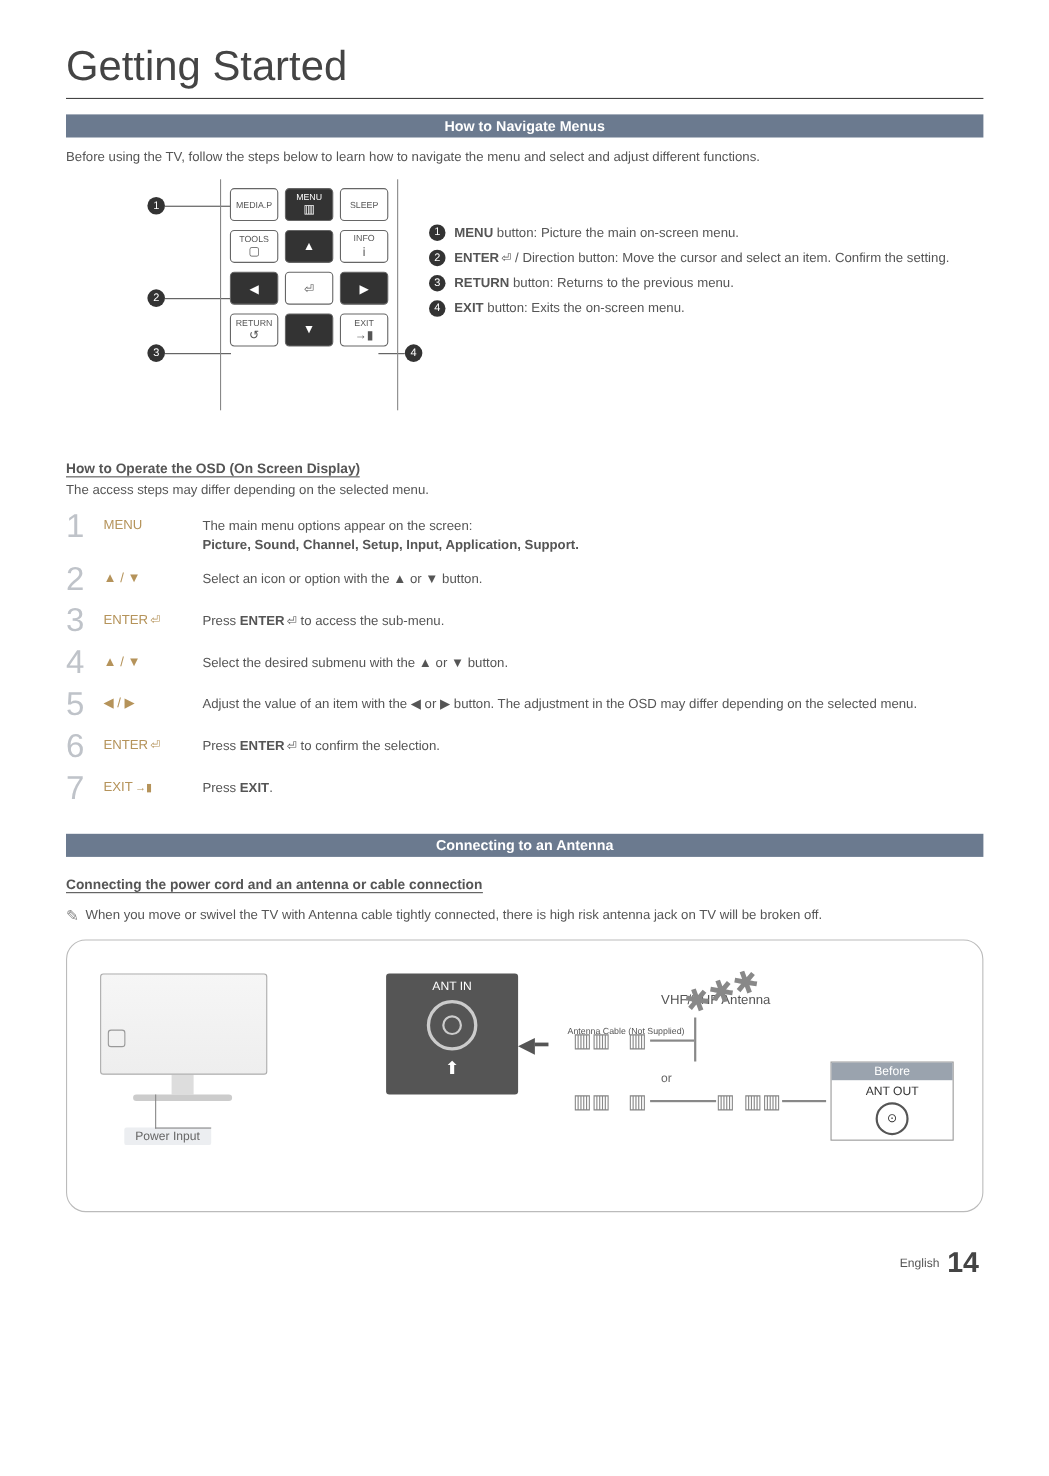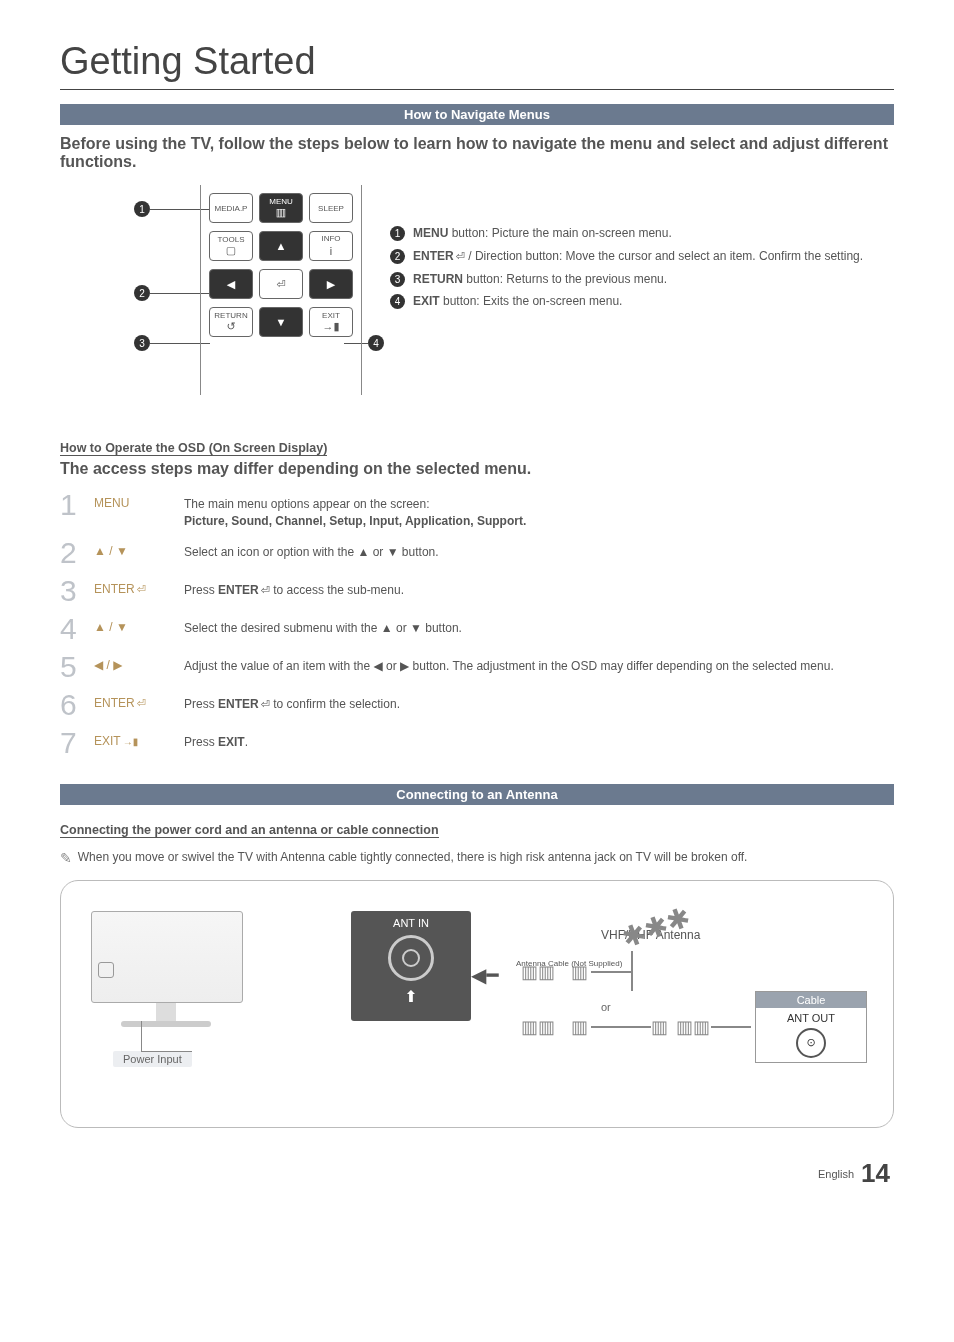--- a/index.html
+++ b/index.html
@@ -26,24 +26,23 @@
   .section-bar {
     background: #6b7a8f;
     color: #fff;
     font-weight: bold;
     text-align: center;
     padding: 3px 0;
     font-size: 13px;
     margin-bottom: 10px;
   }
   .body-text {
-    font-size: 16px;
+    font-size: 12px;
     color: #555;
     margin-bottom: 14px;
-    font-weight: bold;
   }
   .two-col {
     display: flex;
     gap: 30px;
     margin-bottom: 18px;
     align-items: flex-start;
   }
   .remote-diagram {
     flex: 0 0 260px;
     position: relative;
@@ -492,21 +491,21 @@
     <div class="or-label">or</div>
 
     <span class="connector-glyph" style="left:460px; top:135px;">▥▥</span>
     <span class="connector-glyph" style="left:510px; top:135px;">▥</span>
     <div class="conn-line" style="left:530px; top:145px; width:60px;"></div>
     <span class="connector-glyph" style="left:590px; top:135px;">▥</span>
     <span class="connector-glyph" style="left:615px; top:135px;">▥▥</span>
     <div class="conn-line" style="left:650px; top:145px; width:40px;"></div>
 
     <div class="cable-box">
-      <div class="cable-box-h">Cable</div>
+      <div class="cable-box-h">Before</div>
       <div class="cable-box-b">
         <div>ANT OUT</div>
         <div class="coax">
             <span>⊙</span>
           </div>
       </div>
     </div>
   </div>
 
   <div class="footer">

